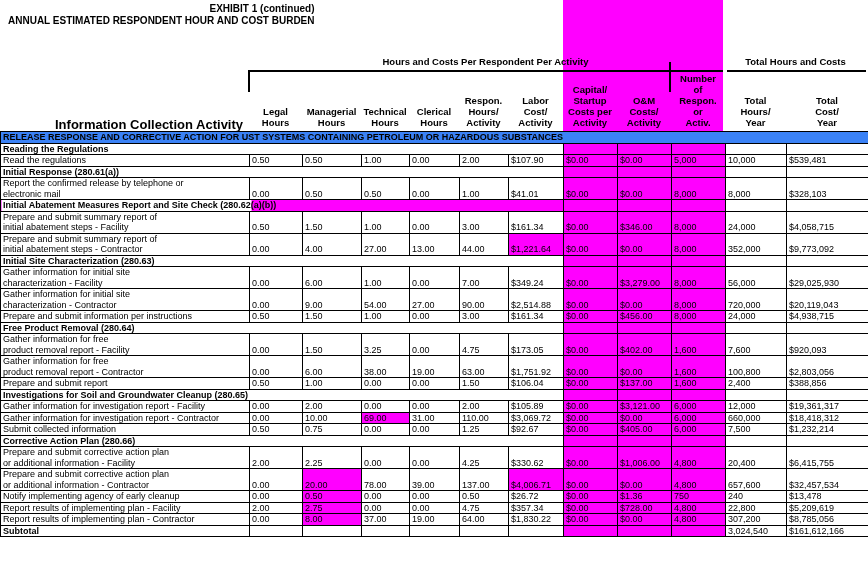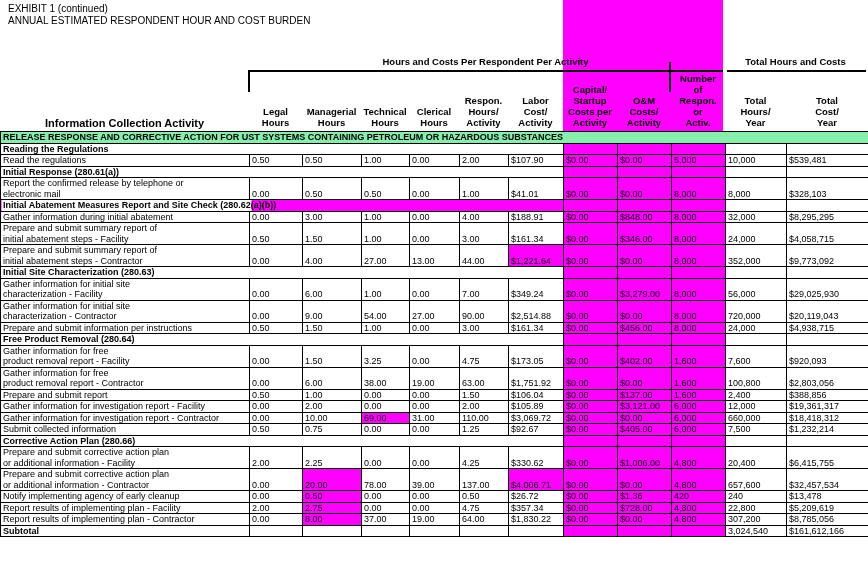--- a/index.html
+++ b/index.html
@@ -4,44 +4,44 @@
 <style>
   * { box-sizing: border-box; }
   html,body { margin:0; padding:0; }
   body {
     width:868px; height:576px; overflow:hidden; position:relative;
     background:#fff; color:#000;
     font-family:"Liberation Sans", sans-serif;
   }
   .abs { position:absolute; }
   #magenta-backdrop { left:563px; top:0; width:160px; height:131px; background:#FF00FF; }
-  #title-block { left:8px; top:3px; font-weight:normal; font-size:10px; line-height:12px; }
+  #title-block { left:8px; top:3px; font-weight:bold; font-size:10px; line-height:12px;text-align:right; }
   .group-label { top:56px; font-weight:bold; font-size:9.5px; text-align:center; }
   #group-respondent { left:248px; width:475px; }
   #group-totals { left:723px; width:145px; }
   .bracket { height:0; border-top:2px solid #000; top:70px; }
   #bracket-respondent { left:248px; width:475px; }
   #bracket-totals { left:727px; width:139px; }
   .tick { width:2px; background:#000; }
   #tick-left { left:248px; top:70px; height:22px; }
   #tick-number { left:669px; top:62px; height:30px; }
   #col-headers { left:0; top:0; width:868px; height:131px; }
   .colhead {
     position:absolute; bottom:3px; text-align:center; font-weight:bold;
     font-size:9.5px; line-height:11px; white-space:pre-line;
   }
-  #activity-header { left:0; top:117px; font-weight:bold; font-size:11px;padding-left:45px; }
+  #activity-header { left:10px; top:117px; font-weight:bold; font-size:13px;padding-left:45px; }
   #burden-table { position:absolute; left:0; top:131px; width:868px;
     border-collapse:collapse; table-layout:fixed; }
   #burden-table td {
     border:1px solid #000; padding:0 2px; font-size:9px; line-height:10.5px;
     overflow:hidden; white-space:pre-line; vertical-align:bottom;
   }
   tr.banner-row td {
-    background:#86efac; font-weight:bold; font-size:9.5px; white-space:nowrap;
+    background:#3b82f6; font-weight:bold; font-size:9.5px; white-space:nowrap;
     border:2px solid #000;
   }
   tr.section-row td { border-top:2px solid #000; border-bottom:2px solid #000; }
   tr.section-row td.label { font-weight:bold; font-size:9.5px; white-space:nowrap; }
   td.magenta { background:#FF00FF; }
   td.grad { background:linear-gradient(to right, #ffffff 0px, #ffffff 250px, #FF00FF 250px); }
   tr.subtotal-row td { border-top:2px solid #000; border-bottom:2px solid #000; }
   tr.subtotal-row td.label { font-weight:bold; font-size:9.5px; }
 </style>
 </head>
@@ -163,34 +163,20 @@
       </tr>
       <tr class="section-row">
         <td class="label grad" colspan="7">Initial Abatement Measures Report and Site Check (280.62(a)(b))</td>
         <td class="magenta" colspan="1"></td>
         <td class="magenta" colspan="1"></td>
         <td class="magenta" colspan="1"></td>
         <td colspan="1"></td>
         <td colspan="1"></td>
       </tr>
       <tr class="data-row">
-        <td colspan="1">Gather information during initial abatement</td>
-        <td colspan="1">0.00</td>
-        <td colspan="1">3.00</td>
-        <td colspan="1">1.00</td>
-        <td colspan="1">0.00</td>
-        <td colspan="1">4.00</td>
-        <td colspan="1">$188.91</td>
-        <td class="magenta" colspan="1">$0.00</td>
-        <td class="magenta" colspan="1">$848.00</td>
-        <td class="magenta" colspan="1">8,000</td>
-        <td colspan="1">32,000</td>
-        <td colspan="1">$8,295,295</td>
-      </tr>
-      <tr class="data-row">
         <td colspan="1">Prepare and submit summary report of
 initial abatement steps - Facility</td>
         <td colspan="1">0.50</td>
         <td colspan="1">1.50</td>
         <td colspan="1">1.00</td>
         <td colspan="1">0.00</td>
         <td colspan="1">3.00</td>
         <td colspan="1">$161.34</td>
         <td class="magenta" colspan="1">$0.00</td>
         <td class="magenta" colspan="1">$346.00</td>
@@ -310,20 +296,28 @@
         <td colspan="1">0.00</td>
         <td colspan="1">0.00</td>
         <td colspan="1">1.50</td>
         <td colspan="1">$106.04</td>
         <td class="magenta" colspan="1">$0.00</td>
         <td class="magenta" colspan="1">$137.00</td>
         <td class="magenta" colspan="1">1,600</td>
         <td colspan="1">2,400</td>
         <td colspan="1">$388,856</td>
       </tr>
+      <tr class="section-row">
+        <td class="label" colspan="7">Investigations for Soil and Groundwater Cleanup (280.65)</td>
+        <td class="magenta" colspan="1"></td>
+        <td class="magenta" colspan="1"></td>
+        <td class="magenta" colspan="1"></td>
+        <td colspan="1"></td>
+        <td colspan="1"></td>
+      </tr>
       <tr class="data-row">
         <td colspan="1">Gather information for investigation report - Facility</td>
         <td colspan="1">0.00</td>
         <td colspan="1">2.00</td>
         <td colspan="1">0.00</td>
         <td colspan="1">0.00</td>
         <td colspan="1">2.00</td>
         <td colspan="1">$105.89</td>
         <td class="magenta" colspan="1">$0.00</td>
         <td class="magenta" colspan="1">$3,121.00</td>
@@ -400,21 +394,21 @@
       <tr class="data-row">
         <td colspan="1">Notify implementing agency of early cleanup</td>
         <td colspan="1">0.00</td>
         <td class="magenta" colspan="1">0.50</td>
         <td colspan="1">0.00</td>
         <td colspan="1">0.00</td>
         <td colspan="1">0.50</td>
         <td colspan="1">$26.72</td>
         <td class="magenta" colspan="1">$0.00</td>
         <td class="magenta" colspan="1">$1.36</td>
-        <td class="magenta" colspan="1">420</td>
+        <td class="magenta" colspan="1">750</td>
         <td colspan="1">240</td>
         <td colspan="1">$13,478</td>
       </tr>
       <tr class="data-row">
         <td colspan="1">Report results of implementing plan - Facility</td>
         <td colspan="1">2.00</td>
         <td class="magenta" colspan="1">2.75</td>
         <td colspan="1">0.00</td>
         <td colspan="1">0.00</td>
         <td colspan="1">4.75</td>

